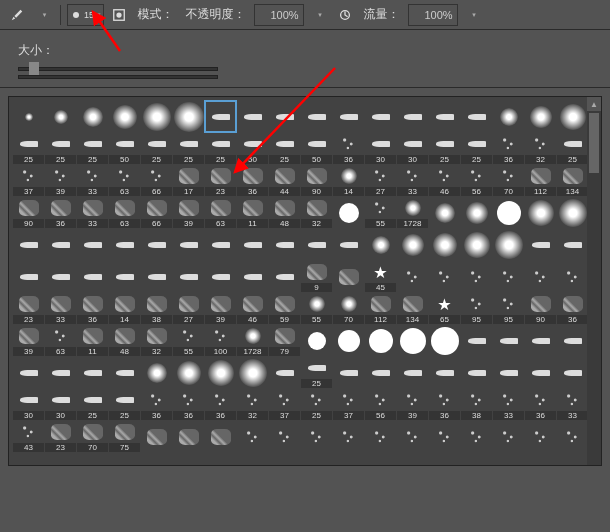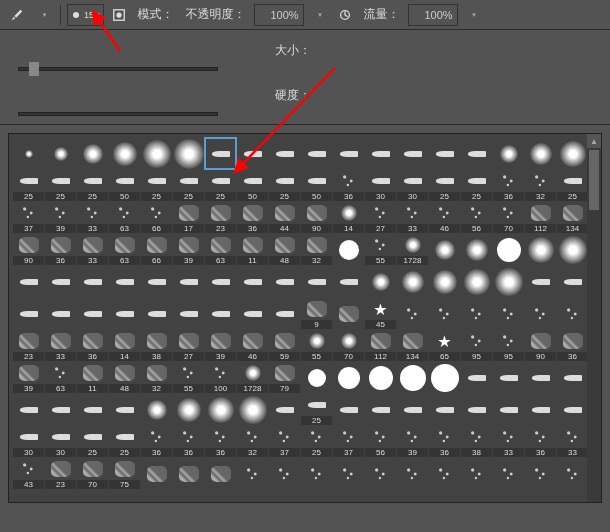--- a/index.html
+++ b/index.html
@@ -10,21 +10,21 @@
     .divider { width: 1px; height: 20px; background: #333; margin: 0 2px; }
     .brush-size-picker { display: flex; align-items: center; background: #535353; border: 1px solid #333; height: 22px; padding: 0 2px; }
     .brush-dot { width: 6px; height: 6px; border-radius: 50%; background: #ddd; margin: 0 3px; }
     .brush-num { font-size: 9px; color: #ddd; margin-left: 2px; text-align: right; }
     .dropdown-arrow { font-size: 7px; margin-left: 3px; color: #aaa; }
     .label { color: #ddd; font-size: 12px; margin: 0 4px; }
     .select-box { background: #535353; border: 1px solid #333; height: 22px; display: flex; align-items: center; padding: 0 6px; min-width: 100px; justify-content: space-between; cursor: pointer; }
     .pct-box { background: #535353; border: 1px solid #333; height: 22px; display: flex; align-items: center; padding: 0 4px; min-width: 50px; justify-content: flex-end; cursor: pointer; }
     
     .panel { background: #535353; padding: 12px 18px 8px 18px; border-bottom: 1px solid #2a2a2a; }
-    .row { display: flex; align-items: center; margin-bottom: 8px; flex-direction: column; }
+    .row { display: flex; margin-bottom: 8px; flex-direction: column; }
     .row-label { color: #ddd; font-size: 12px; width: 60px; }
     .input-box { background: #333; border: 1px solid #222; height: 20px; min-width: 80px; padding: 0 6px; display: flex; align-items: center; justify-content: center; color: #eee; }
     .slider-track { width: 200px; height: 4px; background: #333; border: 1px solid #222; position: relative; margin-top: 4px; }
     .slider-thumb { position: absolute; width: 10px; height: 14px; background: #888; top: -6px; cursor: pointer; }
     
     .brush-grid-wrap { background: #424242; border: 1px solid #222; margin: 8px; padding: 4px; height: 370px; overflow: hidden; position: relative; }
     .brush-grid { display: grid; grid-template-columns: repeat(18, 31px); gap: 1px; }
     .brush-cell { width: 31px; height: 31px; background: #424242; display: flex; flex-direction: column; align-items: center; justify-content: flex-end; cursor: pointer; position: relative; overflow: hidden; }
     .brush-cell.selected { outline: 2px solid #5a9fd4; outline-offset: -1px; }
     .brush-thumb { width: 100%; flex: 1; display: flex; align-items: center; justify-content: center; }
@@ -93,23 +93,20 @@
 </div>
 
 <div class="panel">
   <div class="row">
     <span class="row-label">大小：</span>
     <div style="width:70px"></div>
   </div>
   <div class="slider-track">
     <div class="slider-thumb" style="left:10px"></div>
   </div>
-  <div class="row" style="margin-top:16px">
-    <span class="row-label">硬度：</span>
-  </div>
   <div class="slider-track"></div>
 </div>
 
 <div class="brush-grid-wrap">
   <div class="brush-grid" id="brush-grid">
       <div class="brush-cell">
         <div class="brush-thumb">
           <div class="soft-round" style="width: 8px; height: 8px;"></div>
         </div>
       </div>

